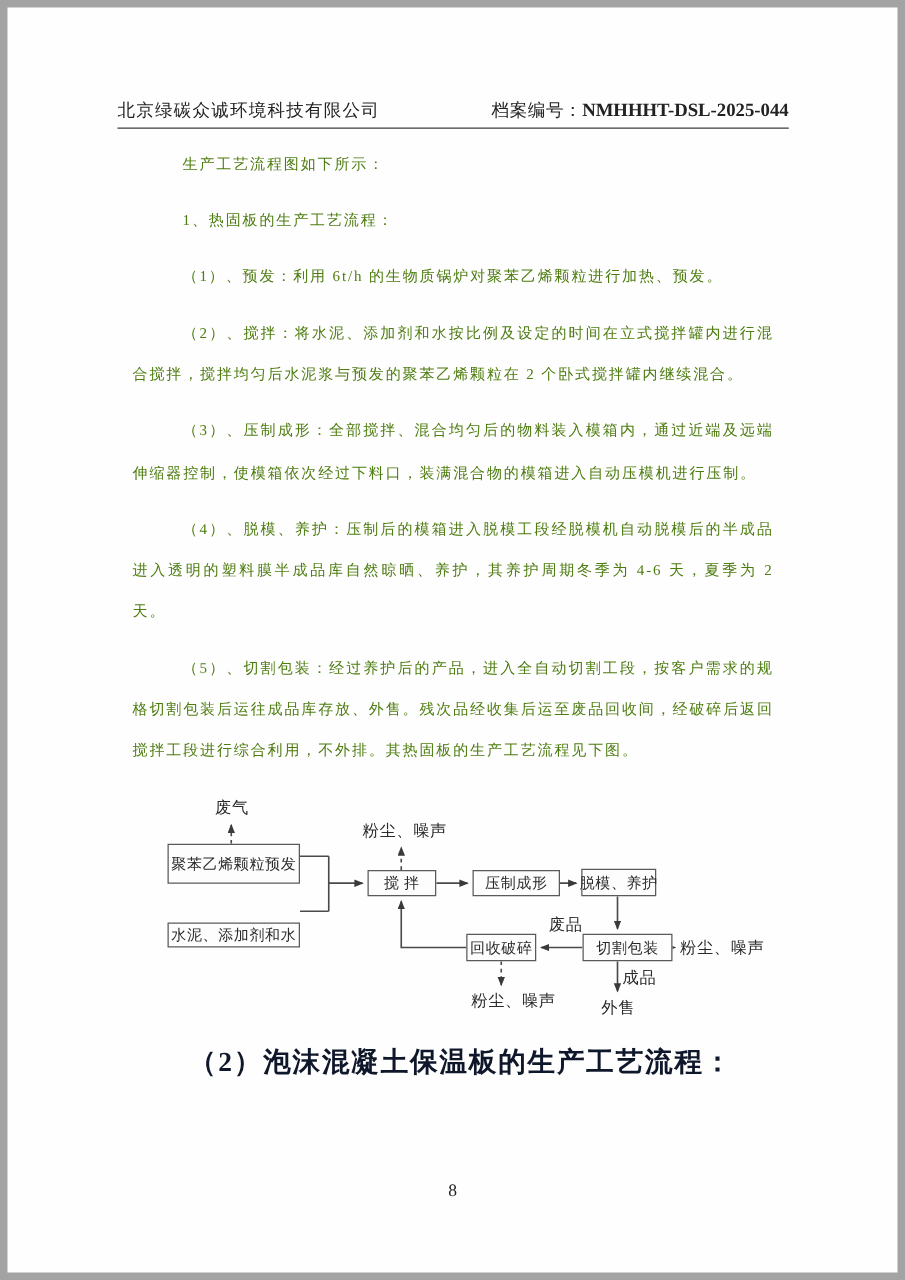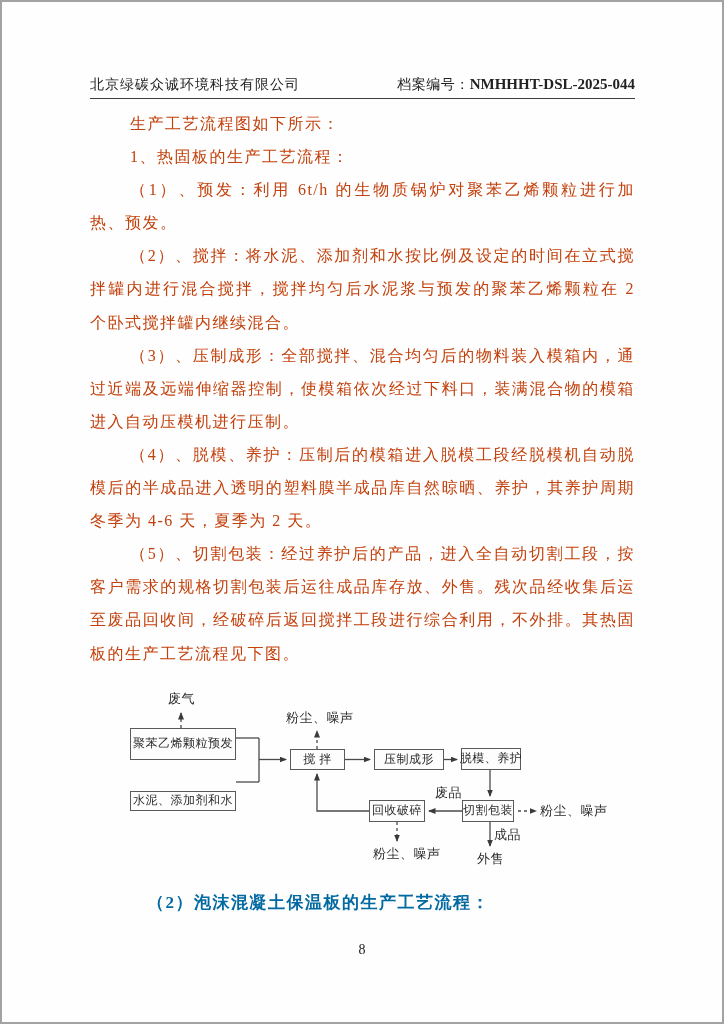--- a/index.html
+++ b/index.html
@@ -1,20 +1,20 @@
 <!DOCTYPE html>
 <html><head>
 <meta charset="utf-8">
 <style>
   html,body{margin:0;padding:0;background:#ffffff;}
   .page{
     position:relative;
     width:724px;height:1024px;
     background:#fefefe;
-    border:2px solid #a3a3a3;
+    border:6px solid #a3a3a3;
     box-sizing:border-box;
     font-family:"Liberation Serif","DejaVu Serif",serif;
     color:#1e1e1e;
     overflow:hidden;
   }
   
   .header{
     margin:0 87px 0 88px;
     padding-top:50px;
     padding-bottom:4px;
@@ -22,27 +22,27 @@
     justify-content:space-between;
     align-items:flex-end;
     border-bottom:1.5px solid #3d3d3d;
   }
   .header .company{font-size:14px;letter-spacing:1px;color:#222;}
   .header .archive{font-size:14px;letter-spacing:0.5px;color:#222;margin-top:24px;}
   .header .archive .code{font-size:15px;font-weight:700;letter-spacing:0;}
   
   .bodytext{margin:8px 87px 0 88px;}
   .bodytext p{
-    margin:0;
-    font-size:16px;
+    margin:12px;
+    font-size:12px;
     line-height:33.1px;
     text-align:justify;
     text-indent:40px;
     letter-spacing:1.5px;
-    color:#c2410c;
+    color:#4d7c0f;
   }
   
   .diagram{
     position:relative;
     margin:17px 87px 0 88px;
     width:549px;height:190px;
   }
   .diagram svg{position:absolute;left:0;top:0;}
   .fbox{
     position:absolute;
@@ -53,21 +53,21 @@
     font-size:12px;color:#2a2a2a;
     white-space:nowrap;
     letter-spacing:0.5px;
   }
   .b-prefoam {left:40px; top:41px; width:106px;height:32px;}
   .b-materials{left:40px; top:85px; width:106px;height:20px;margin-top:19px;}
   .b-mixing  {left:200px;top:62px; width:55px; height:21px;}
   .b-pressing{left:284px;top:62px; width:70px; height:21px;}
   .b-demold  {left:371px;top:61px; width:60px; height:22px;}
   .b-recycle {left:279px;top:113px;width:56px; height:22px;}
-  .b-cutting {left:372px;top:113px;width:52px; height:22px;}
+  .b-cutting {left:372px;top:113px;width:72px; height:22px;}
   .flabel{
     position:absolute;
     font-size:13px;color:#2a2a2a;
     white-space:nowrap;letter-spacing:0.5px;
   }
   .l-wastegas {left:78px; top:3px;}
   .l-dust-top {left:196px;top:22px;}
   .l-scrap    {left:345px;top:97px;}
   .l-dust-right{left:450px;top:115px;}
   .l-finished {left:404px;top:139px;}
@@ -75,24 +75,24 @@
   .l-dust-bottom{left:283px;top:158px;}
   
   .caption{
     margin:10px 87px 0 88px;
     text-align:center;
     font-size:17px;font-weight:700;
     line-height:24px;letter-spacing:1px;color:#161616;
   }
   .heading2{
     margin:12px 87px 0 88px;
-    font-size:17px;font-weight:700;
+    font-size:22px;font-weight:700;
     line-height:28px;
     text-indent:57px;
-    letter-spacing:1.5px;color:#0369a1;
+    letter-spacing:1.5px;color:#0f172a;
   }
   .pagenum{
     position:absolute;
     left:0;right:0;top:940px;
     text-align:center;
     font-size:14px;color:#222;
   }
 </style>
 </head>
 <body>

